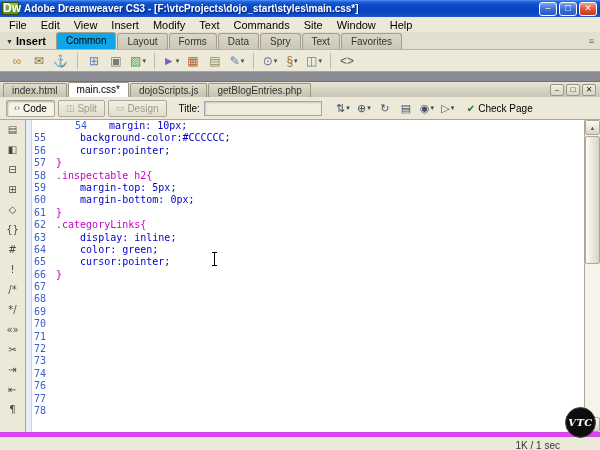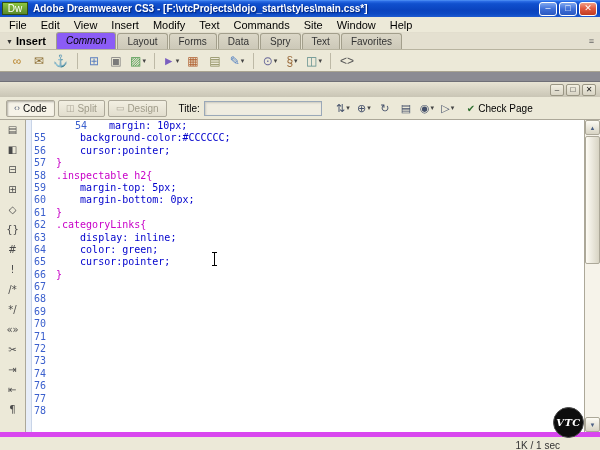--- a/index.html
+++ b/index.html
@@ -3,22 +3,22 @@
 <meta charset="utf-8">
 <style>
   * { margin:0; padding:0; box-sizing:border-box; }
   body { background:#555; font-family:"Liberation Sans", sans-serif; }
   #app { width:600px; height:450px; position:relative; background:#ECE9D8; overflow:hidden;
          font-family:"Liberation Sans", sans-serif; }
 
   
   .titlebar { height:17px; display:flex; align-items:center; padding:0 3px 0 2px;
     background:linear-gradient(180deg,#5A9EF8 0%,#2E6FE8 6%,#1050CE 22%,#0A43BE 60%,#0C49C4 82%,#1E5AD0 100%); }
-  .app-icon { width:26px; height:13px; background:linear-gradient(#8CC63F,#5A8A2A); border:1px solid #2F4F14;
-    color:#fff; font-size:10px; font-weight:normal; text-align:center; line-height:11px; flex:none; }
+  .app-icon { width:17px; height:13px; background:linear-gradient(#8CC63F,#5A8A2A); border:1px solid #2F4F14;
+    color:#fff; font-size:12px; font-weight:bold; text-align:center; line-height:11px; flex:none; }
   .title-text { color:#fff; font-size:10px; font-weight:bold; margin-left:5px; flex:1;
     white-space:nowrap; overflow:hidden; text-shadow:1px 1px 1px #00247A; }
   .win-btns { display:flex; gap:2px; flex:none; }
   .win-btn { width:18px; height:14px; border-radius:3px; border:1px solid #FFFFFF; color:#fff;
     background:linear-gradient(#7FA8F0,#3E6FD8 50%,#2A58C0); font-size:9px; line-height:11px; text-align:center; cursor:default; }
   .win-btn.close { background:linear-gradient(#F0a088,#E25B41 45%,#C03A20); }
 
   
   .menubar { height:16px; display:flex; align-items:center; padding-left:2px; background:#ECE9D8;
     border-bottom:1px solid #E2DECE; }
@@ -26,21 +26,21 @@
 
   
   .insert-row { height:17px; display:flex; align-items:flex-end; background:#E4E0D0; padding-left:4px;
     border-bottom:1px solid #B8B4A0; }
   .collapse-arrow { font-size:7px; color:#333; margin:0 3px 4px 2px; }
   .insert-label { font-size:11px; font-weight:bold; margin:0 10px 2px 0; }
   .tabstrip { display:flex; align-items:flex-end; height:100%; }
   .itab { font-size:10px; padding:2px 9px 2px; margin-right:1px; color:#333;
     background:linear-gradient(#DBD7C7,#CCC8B8); border:1px solid #A39F8C; border-bottom:none;
     border-radius:3px 3px 0 0; }
-  .itab.active { background:#8b5cf6; padding-bottom:3px; color:#000;font-style:italic; }
+  .itab.active { background:#0ea5e9; padding-bottom:3px; color:#000; }
   .options-icon { margin-left:auto; margin-right:6px; font-size:9px; color:#666; align-self:center; }
 
   
   .icon-toolbar { height:22px; display:flex; align-items:center; gap:4px; padding-left:8px;
     background:#ECE9D8; border-bottom:1px solid #A9A491; }
   .tool-btn { display:inline-flex; align-items:center; justify-content:center; min-width:18px; height:18px;
     border-radius:2px; cursor:default; }
   .tool-btn .glyph { font-size:12px; line-height:18px; }
   .tool-btn .dd { font-size:7px; color:#444; margin-left:1px; }
   .vsep { width:1px; height:16px; background:#BDB9A6; margin:0 3px; display:inline-block; }
@@ -103,21 +103,21 @@
     font-size:6px; color:#4D6185; }
   .sb-track { flex:1; position:relative; }
   .sb-thumb { position:absolute; top:1px; left:0; right:0; height:128px;
     background:linear-gradient(90deg,#FDFBF4,#D8D4C4); border:1px solid #ACA899; border-radius:2px; }
 
   
   .statusbar { height:18px; background:#ECE9D8; border-top:5px solid #d946ef; position:relative; }
   .status-right { position:absolute; right:40px; top:3px; font-size:10px; color:#333; }
 
   
-  .vtc-logo { position:absolute; right:16px; bottom:12px; width:31px; height:31px; border-radius:50%;
+  .vtc-logo { position:absolute; right:4px; bottom:12px; width:31px; height:31px; border-radius:50%;
     background:#0D0D0D; border:1px solid #4A4A4A; display:flex; align-items:center; justify-content:center;
     color:#FFF; font:italic bold 10px "DejaVu Serif", serif; letter-spacing:0.5px; z-index:5; }
 </style>
 </head>
 <body>
 
 <div id="app">
 
   <div class="titlebar">
     <div class="app-icon">Dw</div>
@@ -208,20 +208,26 @@
       </span>
       <span class="vsep"></span>
       <span class="tool-btn">
         <span class="glyph " style="color: rgb(85, 85, 85);">&lt;&gt;</span>
       </span>
     </div>
 
   <div class="mdi-strip"></div>
 
   <div class="doctab-bar">
+    <div class="tabstrip" id="doc-tabs">
+        <span class="dtab">index.html</span>
+        <span class="dtab active">main.css*</span>
+        <span class="dtab">dojoScripts.js</span>
+        <span class="dtab">getBlogEntries.php</span>
+      </div>
     <div class="doc-controls" id="doc-controls">
         <span class="doc-ctl">–</span>
         <span class="doc-ctl">□</span>
         <span class="doc-ctl">✕</span>
       </div>
   </div>
 
   <div class="doc-toolbar">
     <div id="view-buttons" style="display:flex;gap:3px;">
         <span class="vbtn active">

